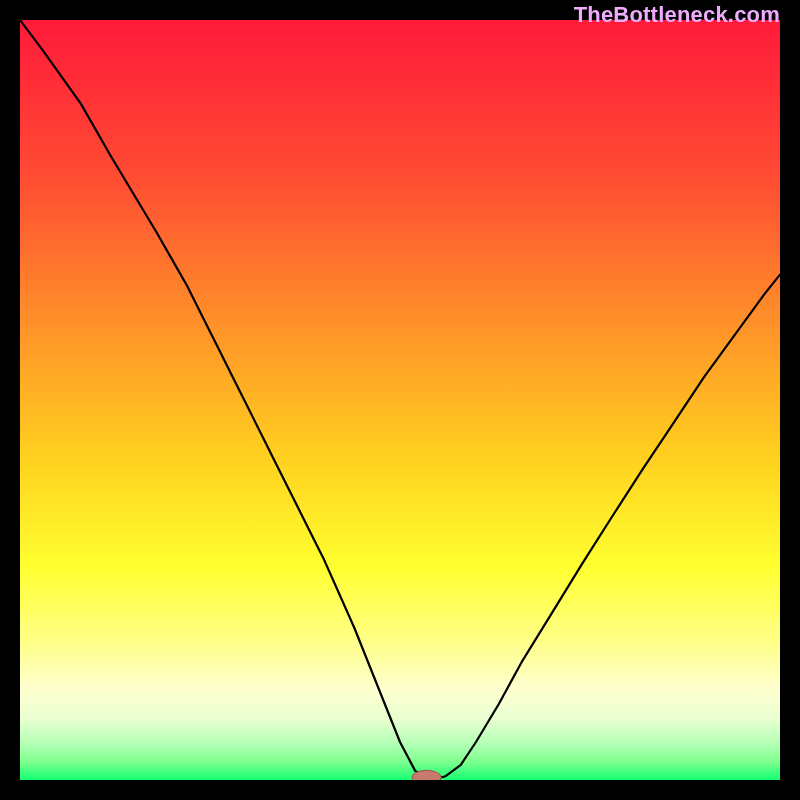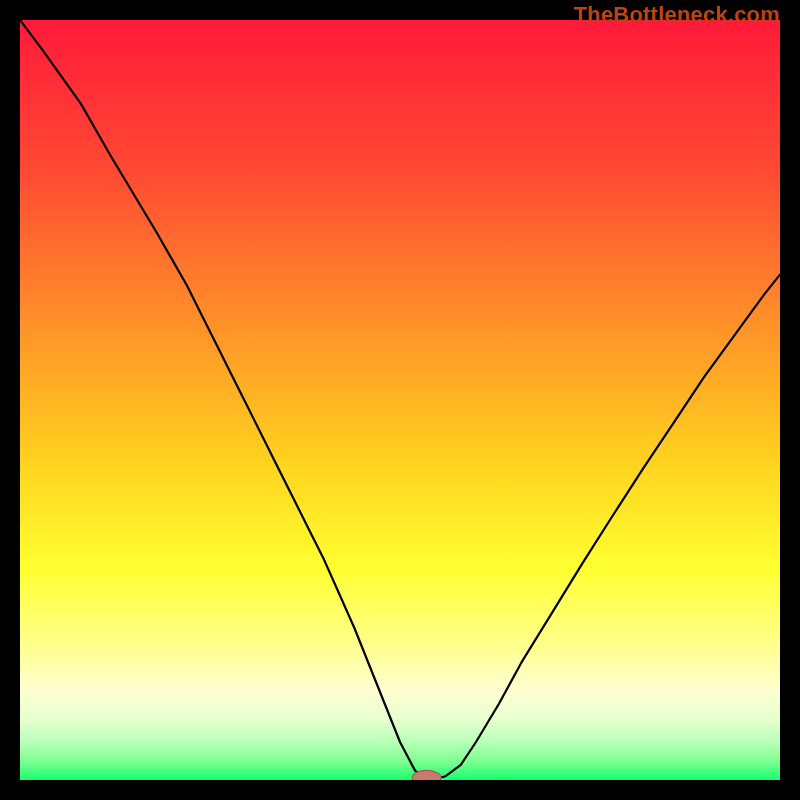--- a/index.html
+++ b/index.html
@@ -26,21 +26,21 @@
     width: 760px;
     height: 760px;
     overflow: hidden;
   }
   .watermark {
     position: absolute;
     top: 2px;
     right: 20px;
     font-size: 22px;
     font-weight: bold;
-    color: #c2410c;
+    color: #f0abfc;
     letter-spacing: 0.2px;
     -webkit-user-select: none;
     user-select: none;
   }
   svg { display: block; }
 </style>
 </head>
 <body>
 
 <div class="frame">

